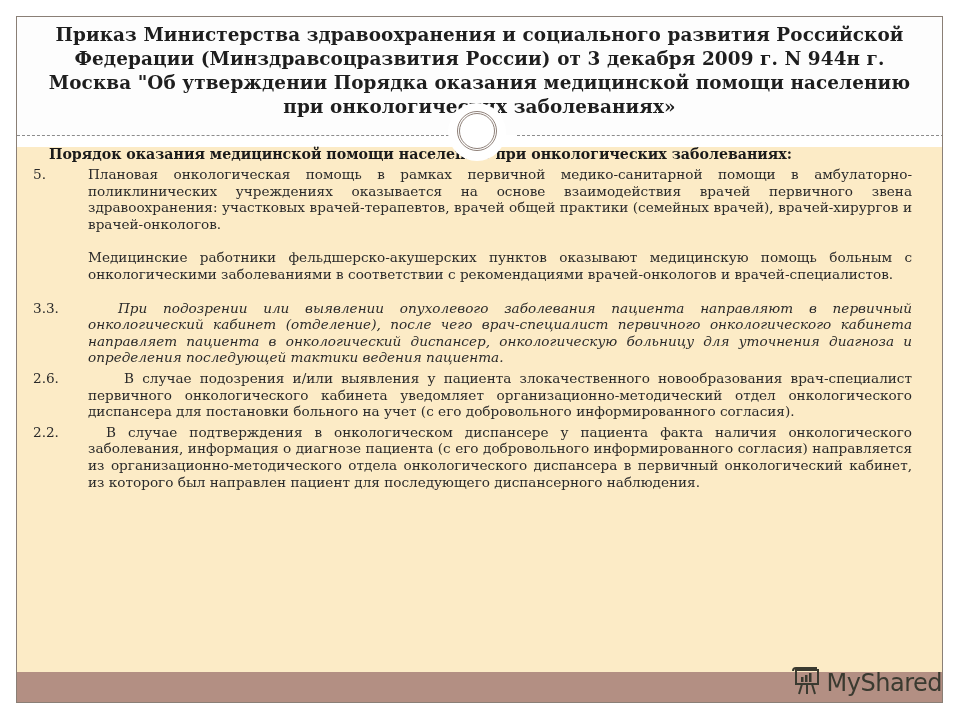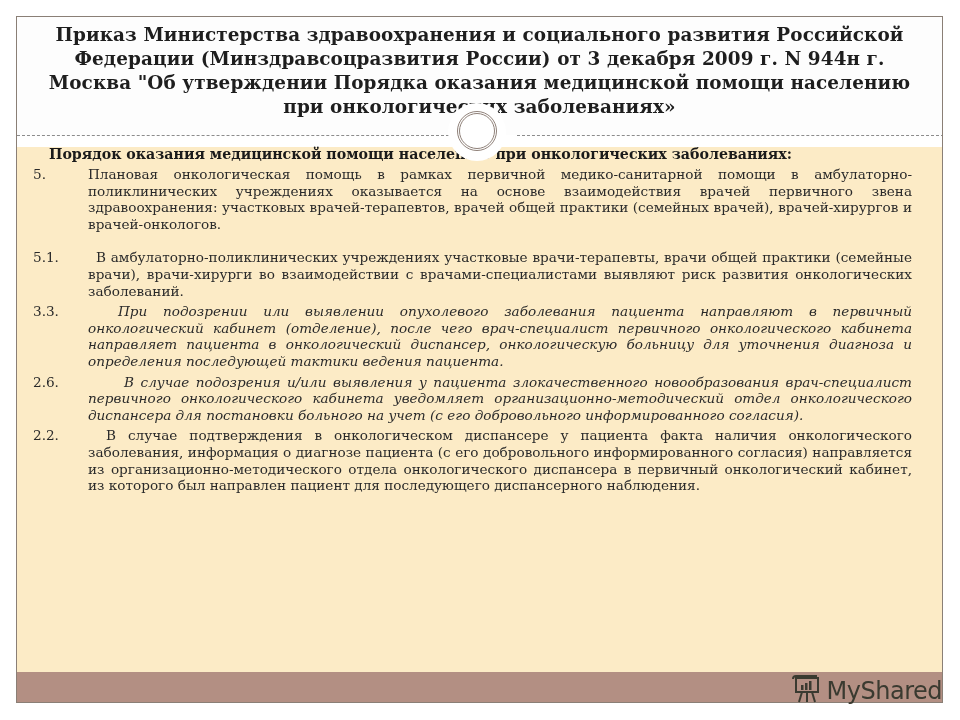--- a/index.html
+++ b/index.html
@@ -21,21 +21,21 @@
   .content { position:absolute; left:0; top:130px; width:100%; height:525px;
              background:#fcebc6; }
   .footer-bar { position:absolute; left:0; top:655px; width:100%; height:31px; background:#b38f83; }
   .subtitle { position:absolute; left:49px; top:146px; font-weight:bold; font-size:14.2px;
               color:#1a1a1a; white-space:nowrap; }
   .items { position:absolute; left:16px; top:166px; width:912px; font-size:13.6px; line-height:16.6px;
            font-family:"DejaVu Serif",serif; color:#2a2a2a; }
   .item { position:relative; }
   .num { position:absolute; left:17px; top:0; }
   .txt { margin-left:72px; margin-right:16px; text-align:justify; }
-  .watermark { position:absolute; right:18px; bottom:12px; display:flex; align-items:center;
+  .watermark { position:absolute; right:18px; bottom:20px; display:flex; align-items:center;
                gap:6px; z-index:5; }
   .wm-text { font-family:"DejaVu Sans",sans-serif; font-size:24px; color:#3a3a30; letter-spacing:-0.5px; }
 </style>
 </head>
 <body>
 
 <div class="slide">
   <div class="header">
     <div class="title">Приказ Министерства здравоохранения и социального развития Российской Федерации (Минздравсоцразвития России) от 3 декабря 2009 г. N 944н г. Москва "Об утверждении Порядка оказания медицинской помощи населению при онкологических заболеваниях»</div>
   </div>
@@ -47,31 +47,31 @@
   <div class="footer-bar"></div>
 </div>
 
 <div class="subtitle">Порядок оказания медицинской помощи населению при онкологических заболеваниях:</div>
 
 <div class="items">
   <div class="item" style="margin-bottom:17px;">
     <span class="num">5.</span>
     <div class="txt">Плановая онкологическая помощь в рамках первичной медико-санитарной помощи в амбулаторно-поликлинических учреждениях оказывается на основе взаимодействия врачей первичного звена здравоохранения: участковых врачей-терапевтов, врачей общей практики (семейных врачей), врачей-хирургов и врачей-онкологов.</div>
   </div>
-  <div class="item" style="margin-bottom:4px;">
-    <span class="num">5.1.</span>
-    <div class="txt" style="text-indent:8px;">В амбулаторно-поликлинических учреждениях участковые врачи-терапевты, врачи общей практики (семейные врачи), врачи-хирурги во взаимодействии с врачами-специалистами выявляют риск развития онкологических заболеваний.</div>
+  <div class="item" style="margin-bottom:17px;">
+    <span class="num"></span>
+    <div class="txt">Медицинские работники фельдшерско-акушерских пунктов оказывают медицинскую помощь больным с онкологическими заболеваниями в соответствии с рекомендациями врачей-онкологов и врачей-специалистов.</div>
   </div>
   <div class="item" style="margin-bottom:4px;">
     <span class="num">3.3.</span>
     <div class="txt" style="text-indent:30px;font-style:italic;">При подозрении или выявлении опухолевого заболевания пациента направляют в первичный онкологический кабинет (отделение), после чего врач-специалист первичного онкологического кабинета направляет пациента в онкологический диспансер, онкологическую больницу для уточнения диагноза и определения последующей тактики ведения пациента.</div>
   </div>
   <div class="item" style="margin-bottom:4px;">
     <span class="num">2.6.</span>
-    <div class="txt" style="text-indent:36px;font-style:italic;">В случае подозрения и/или выявления у пациента злокачественного новообразования врач-специалист первичного онкологического кабинета уведомляет организационно-методический отдел онкологического диспансера для постановки больного на учет (с его добровольного информированного согласия).</div>
+    <div class="txt" style="text-indent:36px;">В случае подозрения и/или выявления у пациента злокачественного новообразования врач-специалист первичного онкологического кабинета уведомляет организационно-методический отдел онкологического диспансера для постановки больного на учет (с его добровольного информированного согласия).</div>
   </div>
   <div class="item">
     <span class="num">2.2.</span>
     <div class="txt" style="text-indent:18px;">В случае подтверждения в онкологическом диспансере у пациента факта наличия онкологического заболевания, информация о диагнозе пациента (с его добровольного информированного согласия) направляется из организационно-методического отдела онкологического диспансера в первичный онкологический кабинет, из которого был направлен пациент для последующего диспансерного наблюдения.</div>
   </div>
 </div>
 
 <div class="watermark">
   <span>
     <svg width="30" height="30" viewBox="0 0 30 30">

